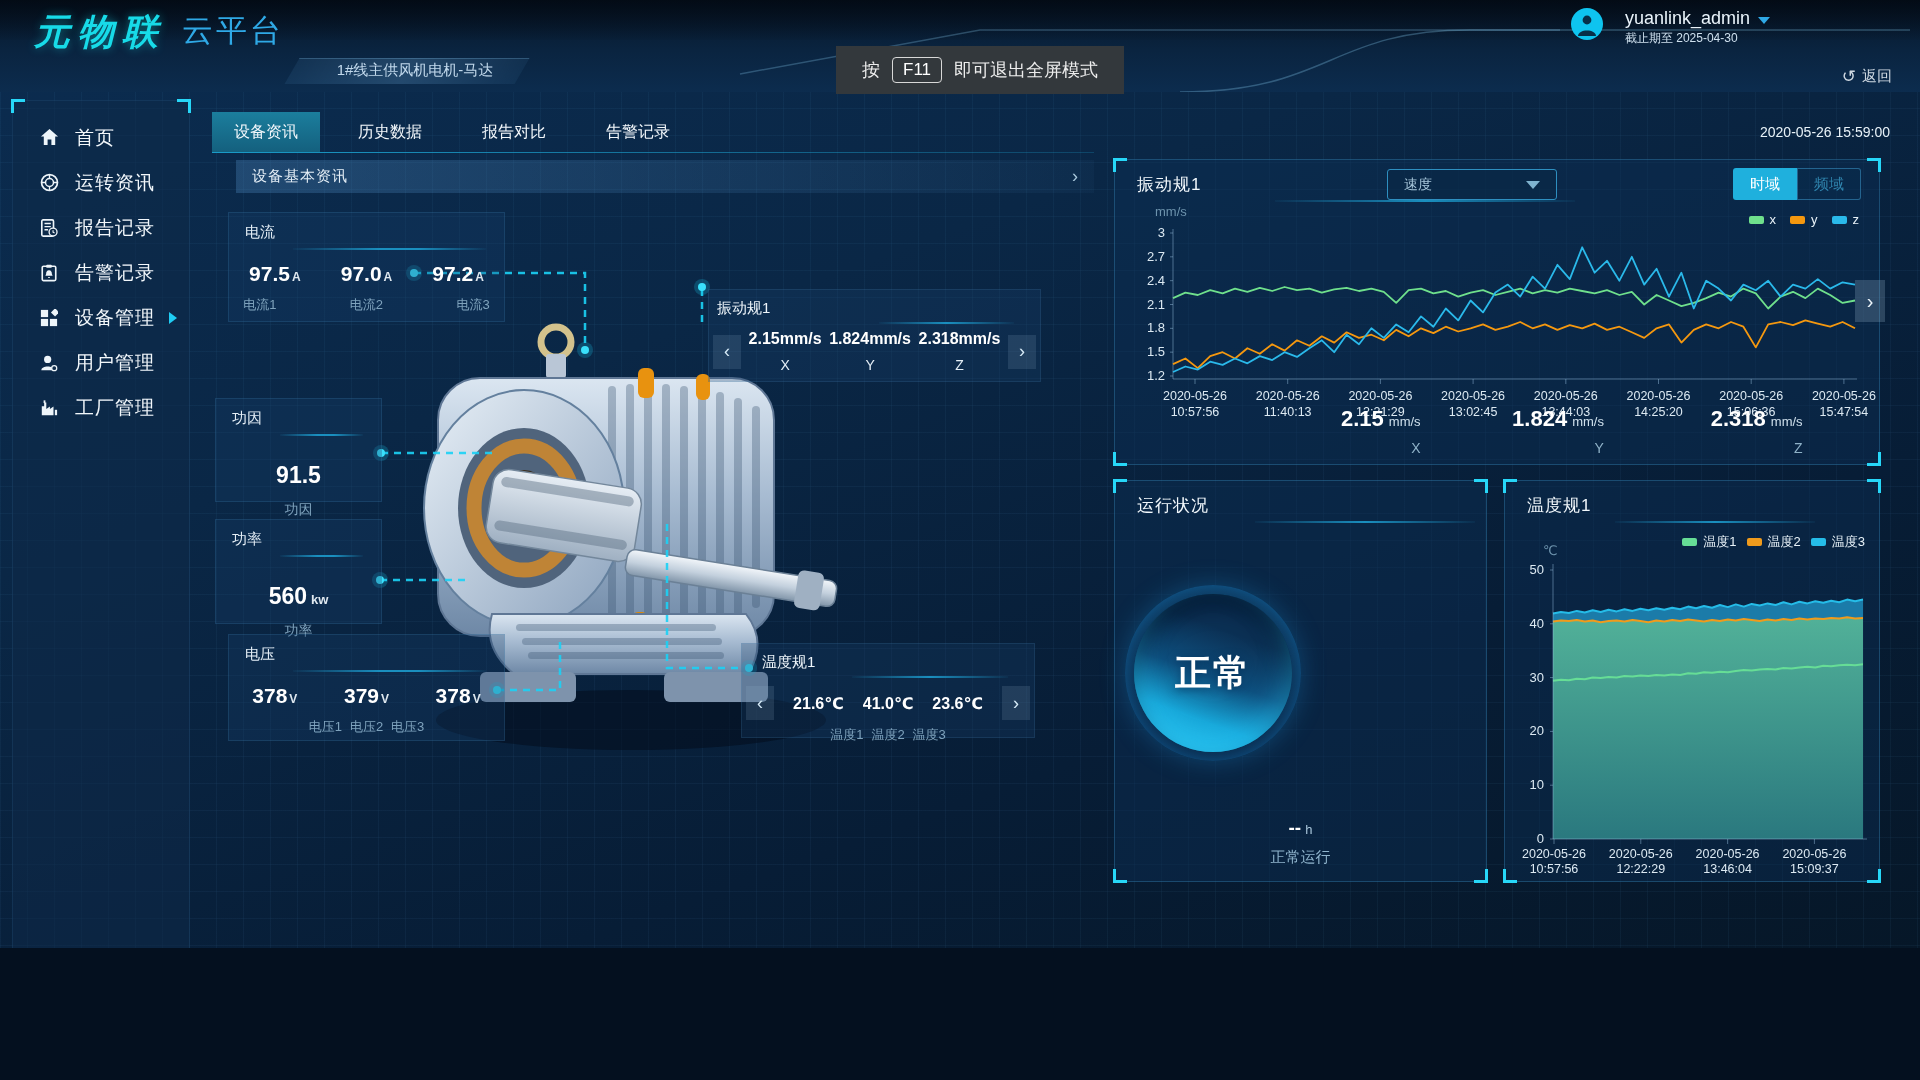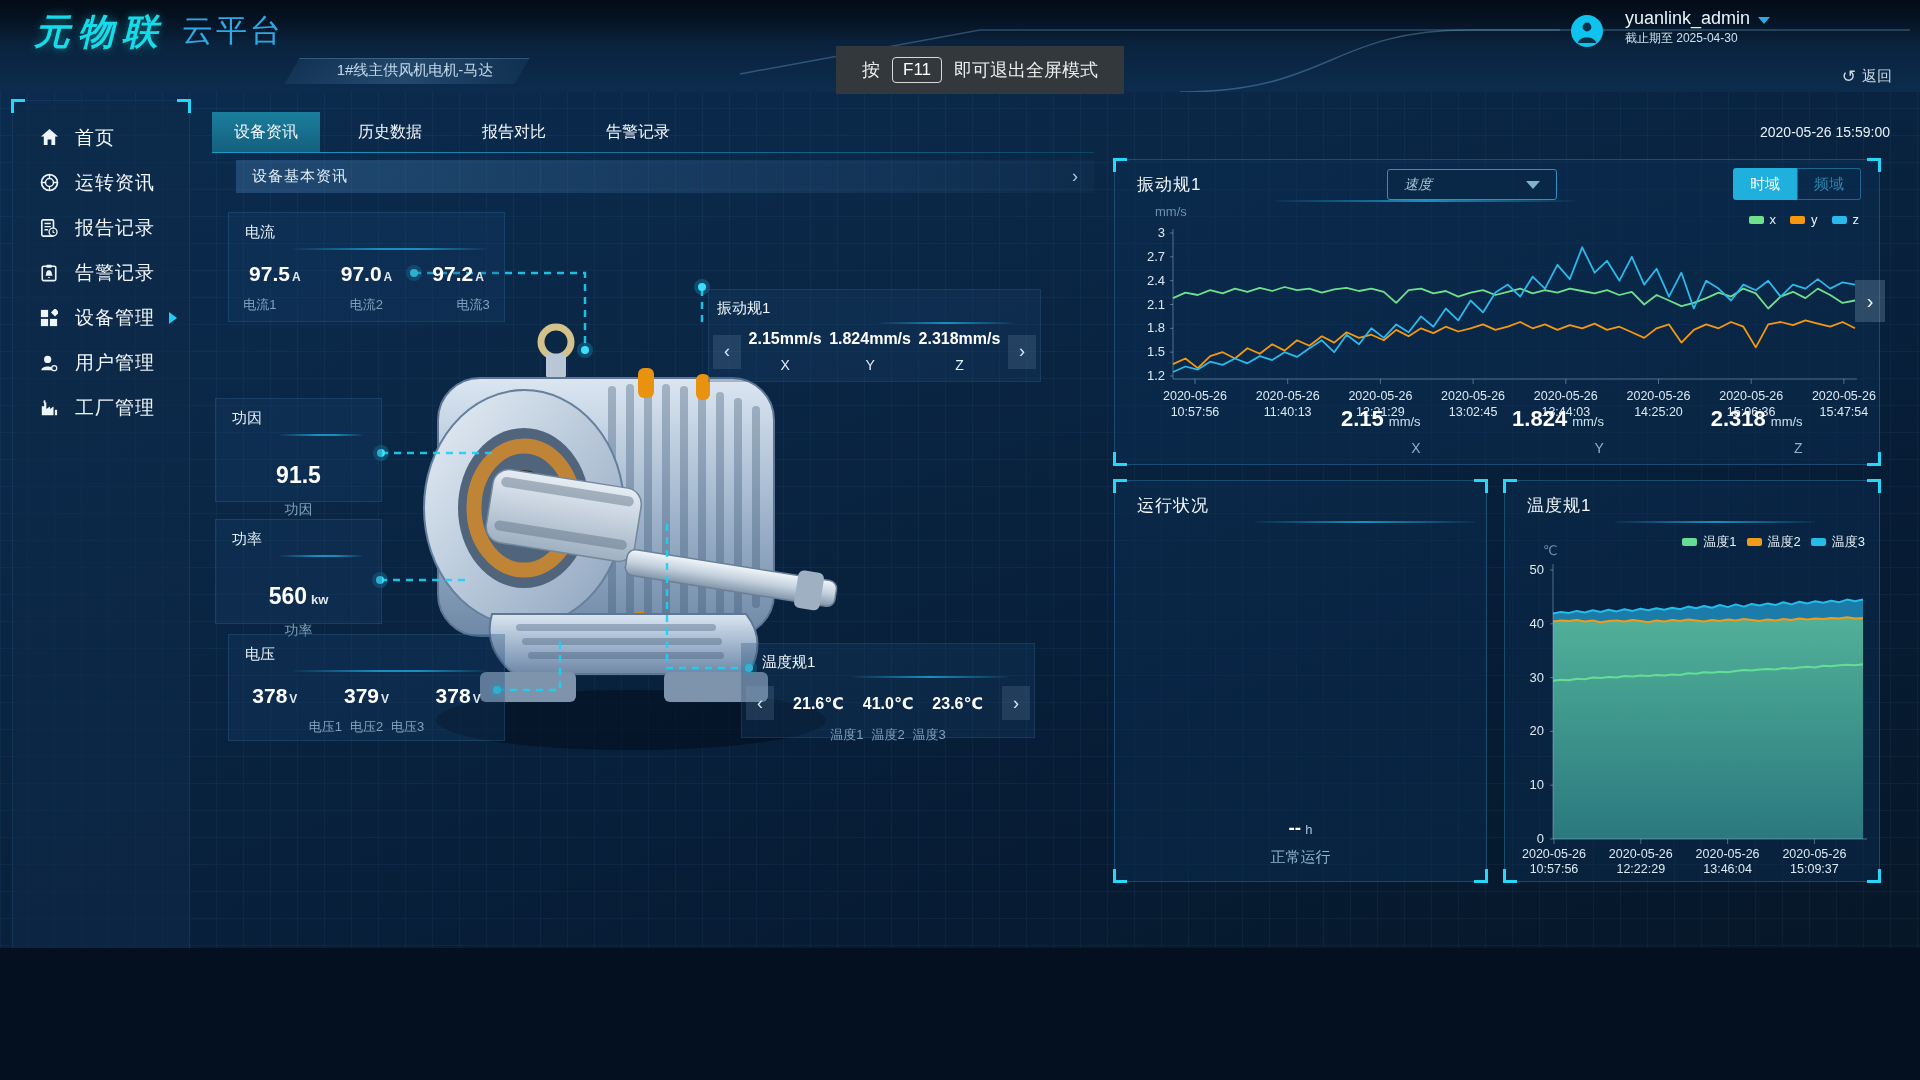--- a/index.html
+++ b/index.html
@@ -21,21 +21,21 @@
   .logo-sub { position:absolute; left:182px; top:10px; font-size:31px; color:#2fa9e6; letter-spacing:3px; }
   .device-banner { position:absolute; left:292px; top:58px; width:230px; height:26px;
     background:linear-gradient(90deg,rgba(90,160,215,.10),rgba(120,185,235,.22),rgba(90,160,215,.08));
     transform:skewX(-30deg); border-top:1px solid rgba(140,205,245,.25); }
   .device-name { position:absolute; left:300px; top:61px; width:230px; text-align:center;
     font-size:15px; color:#c2d9ec; }
   .swoosh { position:absolute; pointer-events:none; }
   .fullscreen-tip { position:absolute; left:836px; top:46px; height:48px; padding:0 26px;
     background:#33383c; display:flex; align-items:center; gap:12px; color:#ececec; font-size:18px; }
   .fkey { border:1px solid #d8d8d8; border-radius:4px; padding:2px 10px; font-size:17px; color:#fff; }
-  .user-block { position:absolute; right:150px; top:8px; display:flex; align-items:flex-end; gap:22px; }
+  .user-block { position:absolute; right:150px; top:8px; display:flex; align-items:flex-start; gap:22px; }
   .avatar { width:32px; height:32px; border-radius:50%; background:#0ec4ef; position:relative; overflow:hidden; flex:0 0 auto; }
   .avatar svg { position:absolute; left:4px; top:4px; }
   .user-texts { display:flex; flex-direction:column; }
   .user-name-row { display:flex; align-items:center; gap:8px; }
   .user-name { color:#eaf4fb; font-size:18px; }
   .user-caret { width:0; height:0; border-left:6px solid transparent; border-right:6px solid transparent;
     border-top:7px solid #2fa9e6; margin-top:3px; }
   .user-expiry { color:#cfe0ee; font-size:12px; margin-top:1px; }
   .back-btn { position:absolute; right:28px; top:66px; display:flex; align-items:center; gap:6px;
     color:#cfd9e2; font-size:15px; cursor:pointer; }
@@ -89,21 +89,21 @@
     display:flex; align-items:center; justify-content:center; cursor:pointer; }
   .sv-block { text-align:center; }
   .sv-val { color:#fff; font-size:16px; font-weight:bold; }
   .sv-axis { color:#e4eef6; font-size:14px; margin-top:9px; }
   
   .rpanel { position:absolute; background:rgba(13,48,86,.42); border:1px solid rgba(60,145,195,.35); z-index:4; }
   .rpanel .rtitle { position:absolute; left:22px; top:13px; color:#f2f8fc; font-size:17px; letter-spacing:1px; }
   .rpanel .rline { position:absolute; left:160px; top:40px; width:300px; height:2px;
     background:linear-gradient(90deg,rgba(30,160,210,.06),#1a8fbf 50%,rgba(30,160,210,.06)); }
   .dropdown { position:absolute; left:272px; top:9px; width:170px; height:31px; border:1px solid #2e8fc0; border-radius:3px;
-    background:rgba(9,40,70,.6); display:flex; align-items:center; padding:0 16px 0 16px; cursor:pointer;font-style:italic; }
+    background:rgba(9,40,70,.6); display:flex; align-items:center; padding:0 16px 0 16px; cursor:pointer; }
   .dropdown .dv { color:#a6c6da; font-size:14px; }
   .dd-caret { margin-left:auto; width:0; height:0; border-left:7px solid transparent; border-right:7px solid transparent;
     border-top:8px solid #7fb3cf; }
   .toggle-group { position:absolute; right:18px; top:8px; display:flex; cursor:pointer; }
   .tg { width:64px; height:32px; display:flex; align-items:center; justify-content:center; font-size:15px; }
   .tg.on { background:#1fb0dd; color:#fff; border-radius:3px 0 0 3px; }
   .tg.off { border:1px solid rgba(60,150,200,.55); color:#2f84ad; background:rgba(10,45,80,.35); border-radius:0 3px 3px 0; }
   .legend { position:absolute; display:flex; gap:14px; align-items:center; }
   .legend .li { display:flex; align-items:center; gap:6px; color:#e8f2f8; font-size:13px; }
   .legend .sw { width:15px; height:8px; border-radius:2px; }
@@ -542,20 +542,25 @@
     <div class="panel-next">›</div>
   <span class="corner tl"></span>
       <span class="corner tr"></span>
       <span class="corner bl"></span>
       <span class="corner br"></span>
     </div>
 
   <div class="rpanel" id="status-panel" style="left:1114px;top:480px;width:373px;height:402px;">
     <div class="rtitle">运行状况</div>
     <div class="rline" style="left:140px;width:220px;"></div>
+    <div class="status-circle-outer">
+      <div class="status-circle-inner">
+        <span class="status-badge">正常</span>
+      </div>
+    </div>
     <div class="status-hours">
       <span>--</span><span class="hu">h</span>
     </div>
     <div class="status-caption">正常运行</div>
   <span class="corner tl"></span>
       <span class="corner tr"></span>
       <span class="corner bl"></span>
       <span class="corner br"></span>
     </div>
 

